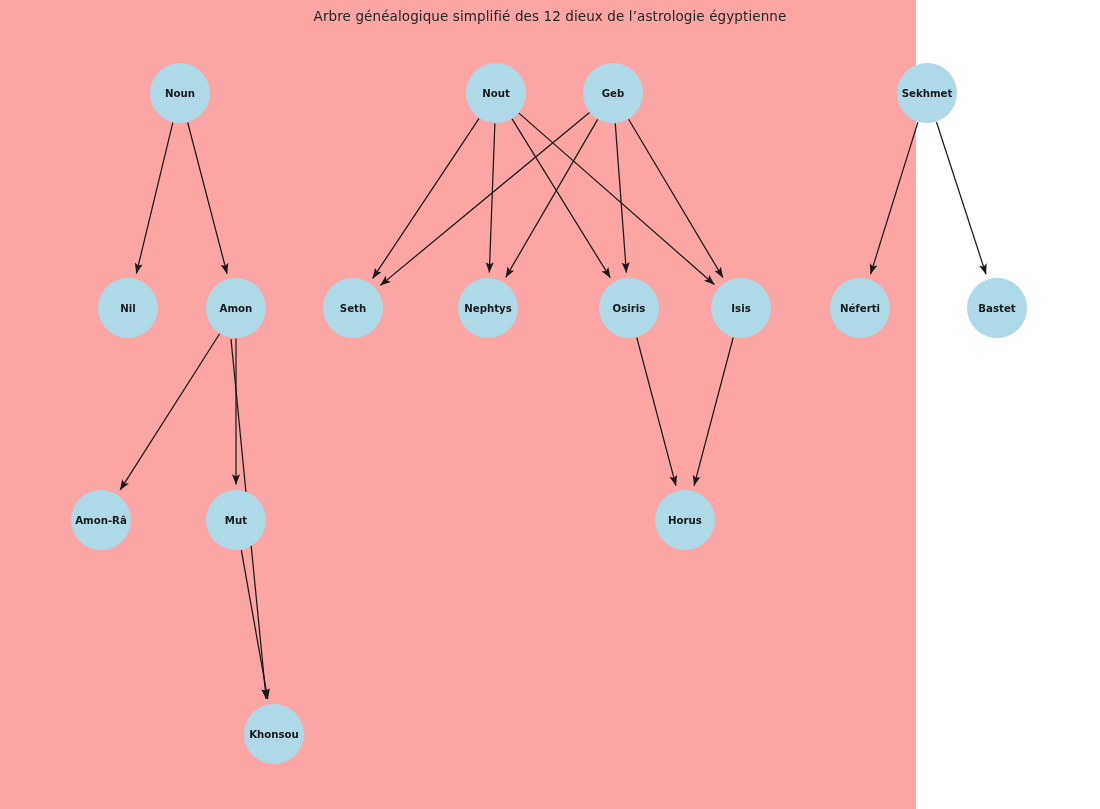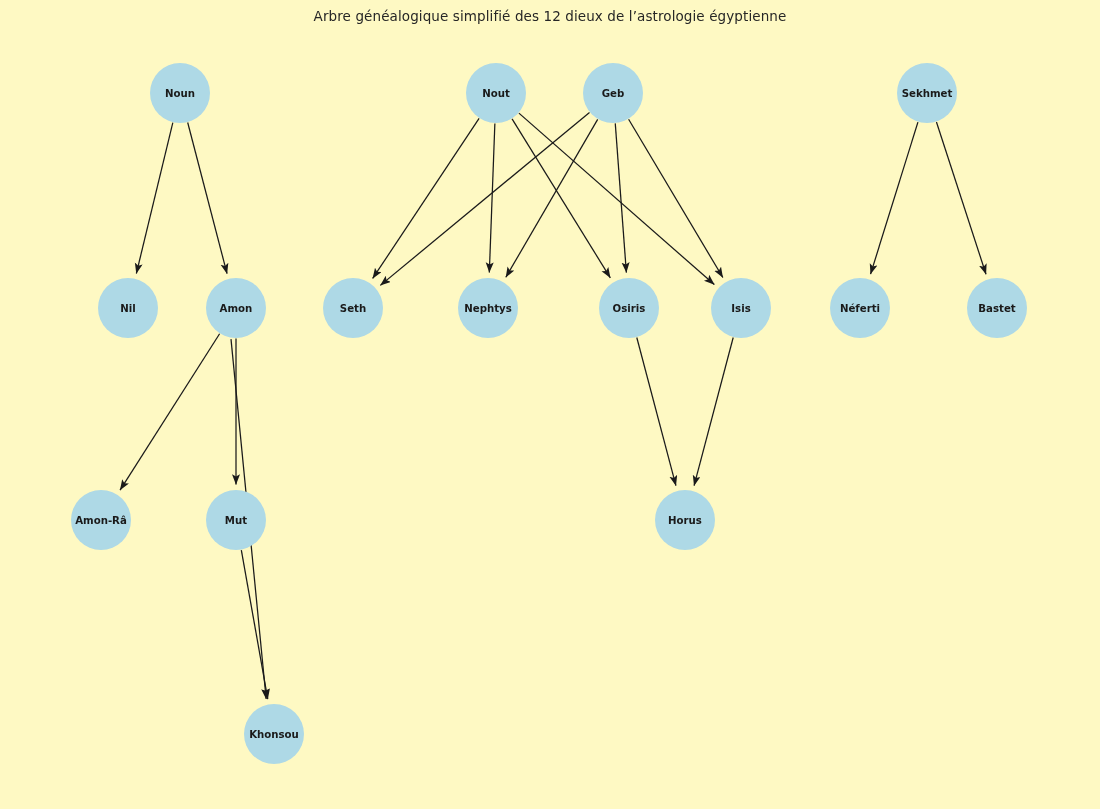--- a/index.html
+++ b/index.html
@@ -12,23 +12,23 @@
     width: 1100px;
     height: 809px;
     position: relative;
     overflow: hidden;
     font-family: "DejaVu Sans", "Liberation Sans", sans-serif;
   }
   #figure {
     position: absolute;
     left: 0;
     top: 0;
-    width: 1100px;
+    width: 916px;
     height: 809px;
-    background: #fef9c3;
+    background: #fca5a5;
     text-decoration: underline;
   }
   #figure-title {
     position: absolute;
     left: 0;
     top: 8px;
     width: 1100px;
     text-align: center;
     font-size: 13.5px;
     font-weight: 400;

